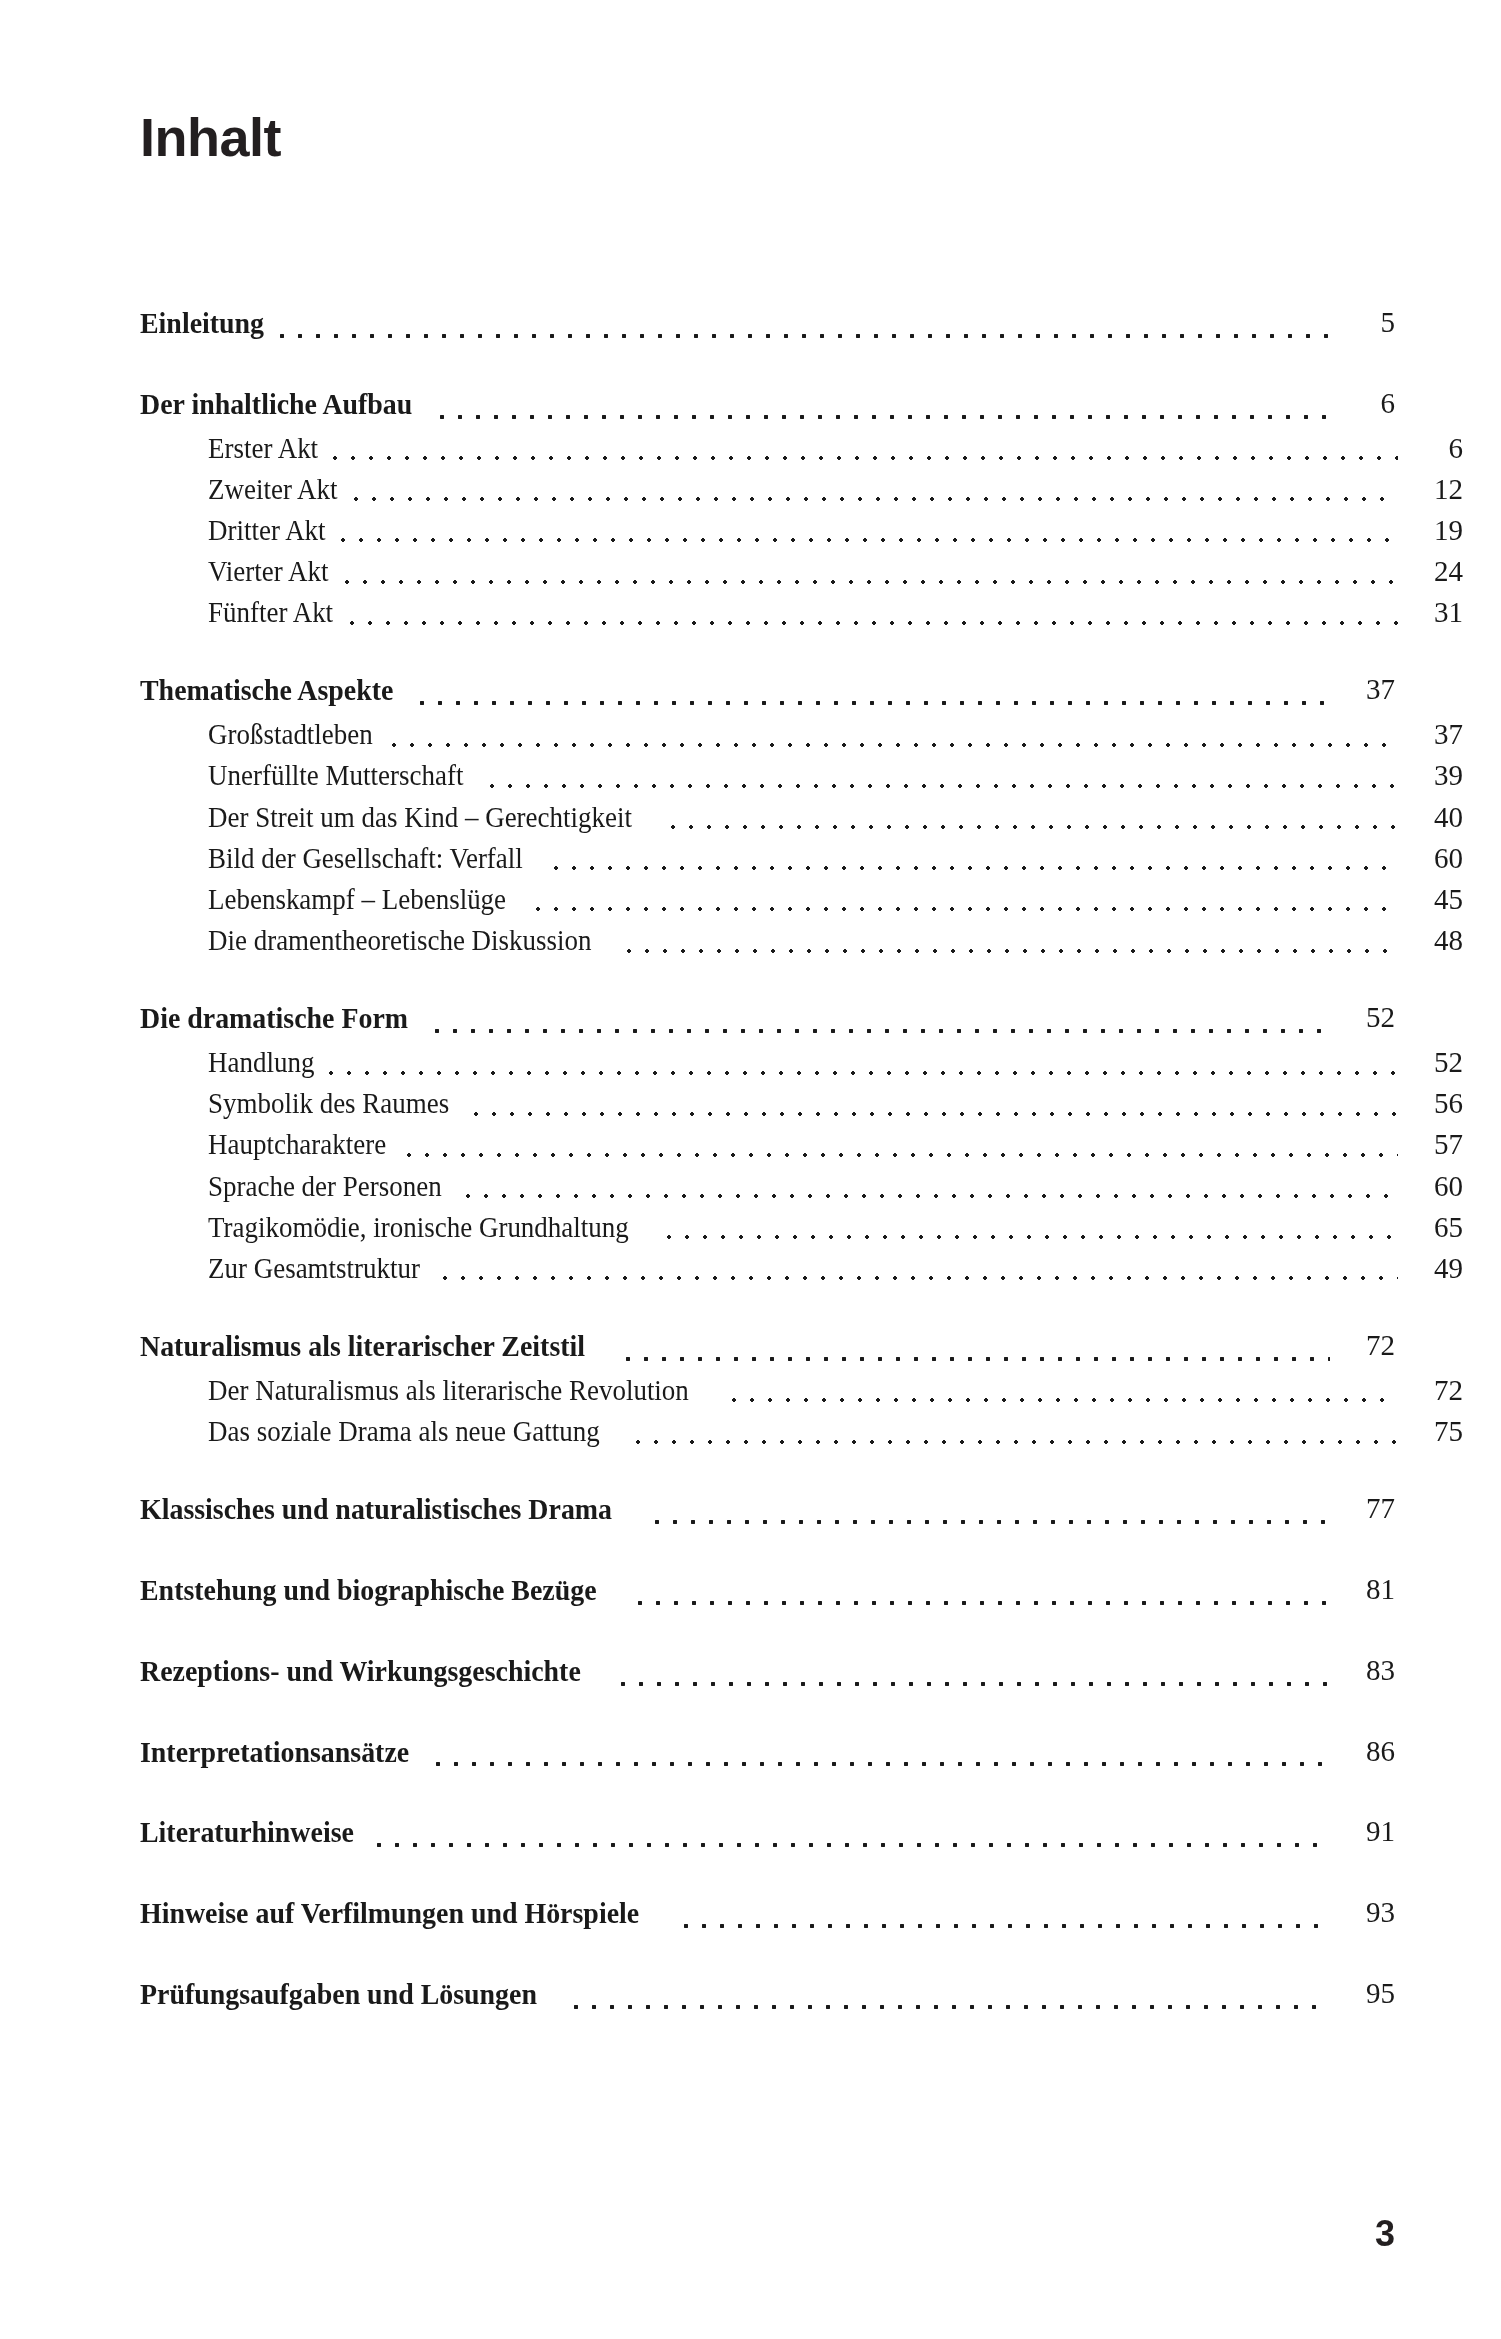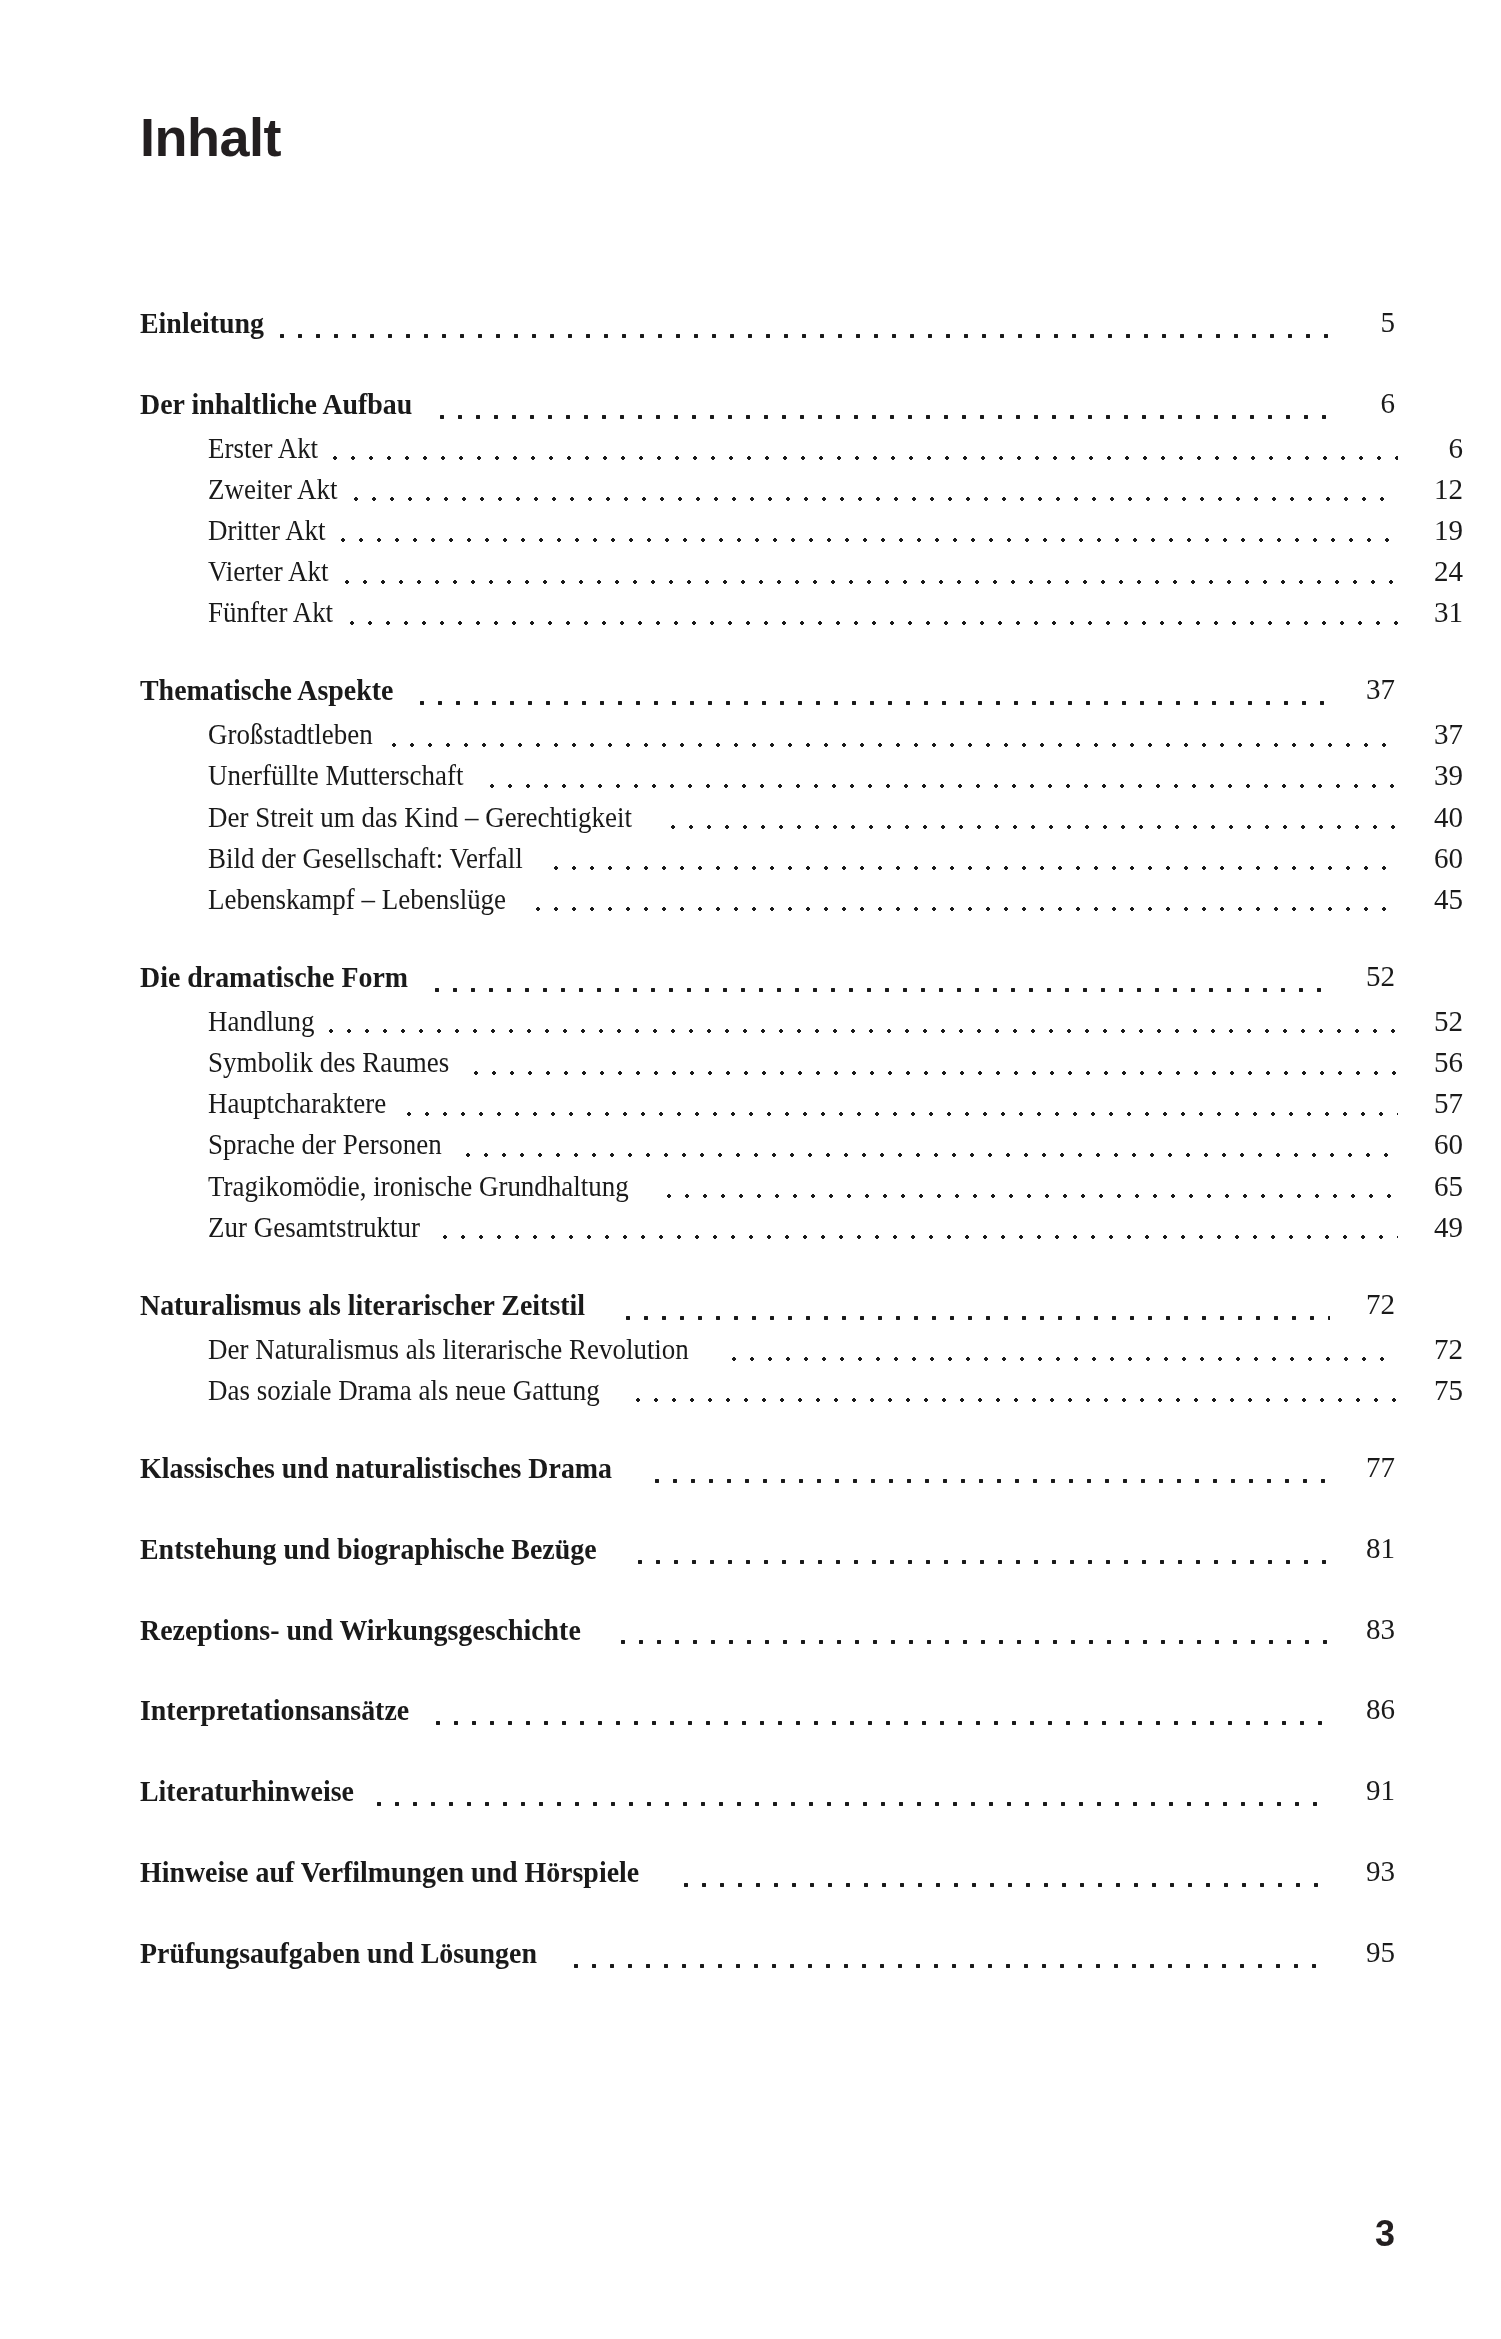--- a/index.html
+++ b/index.html
@@ -194,20 +194,25 @@
         <div class="toc-row level2">
           <span class="toc-label">Bild der Gesellschaft: Verfall</span>
           <span class="toc-leader"></span>
           <span class="toc-page">60</span>
         </div>
         <div class="toc-row level2">
           <span class="toc-label">Lebenskampf – Lebenslüge</span>
           <span class="toc-leader"></span>
           <span class="toc-page">45</span>
         </div>
+        <div class="toc-row level2">
+          <span class="toc-label">Die dramentheoretische Diskussion</span>
+          <span class="toc-leader"></span>
+          <span class="toc-page">48</span>
+        </div>
       </div>
       <div class="toc-group">
         <div class="toc-row level1">
           <span class="toc-label">Die dramatische Form</span>
           <span class="toc-leader"></span>
           <span class="toc-page">52</span>
         </div>
         <div class="toc-row level2">
           <span class="toc-label">Handlung</span>
           <span class="toc-leader"></span>

